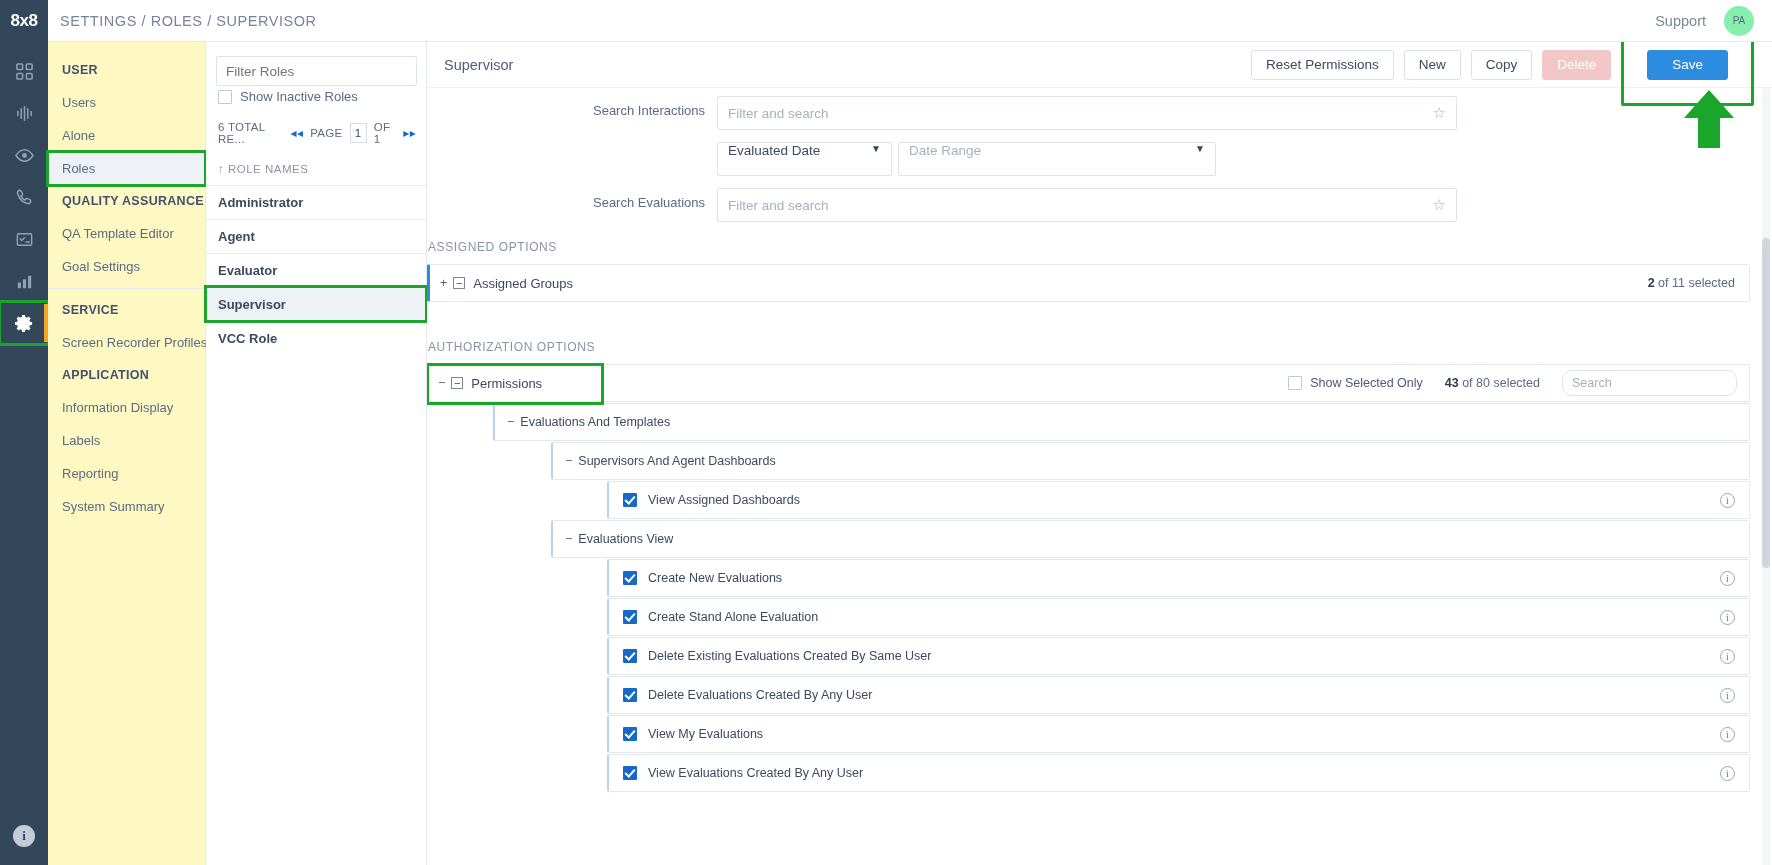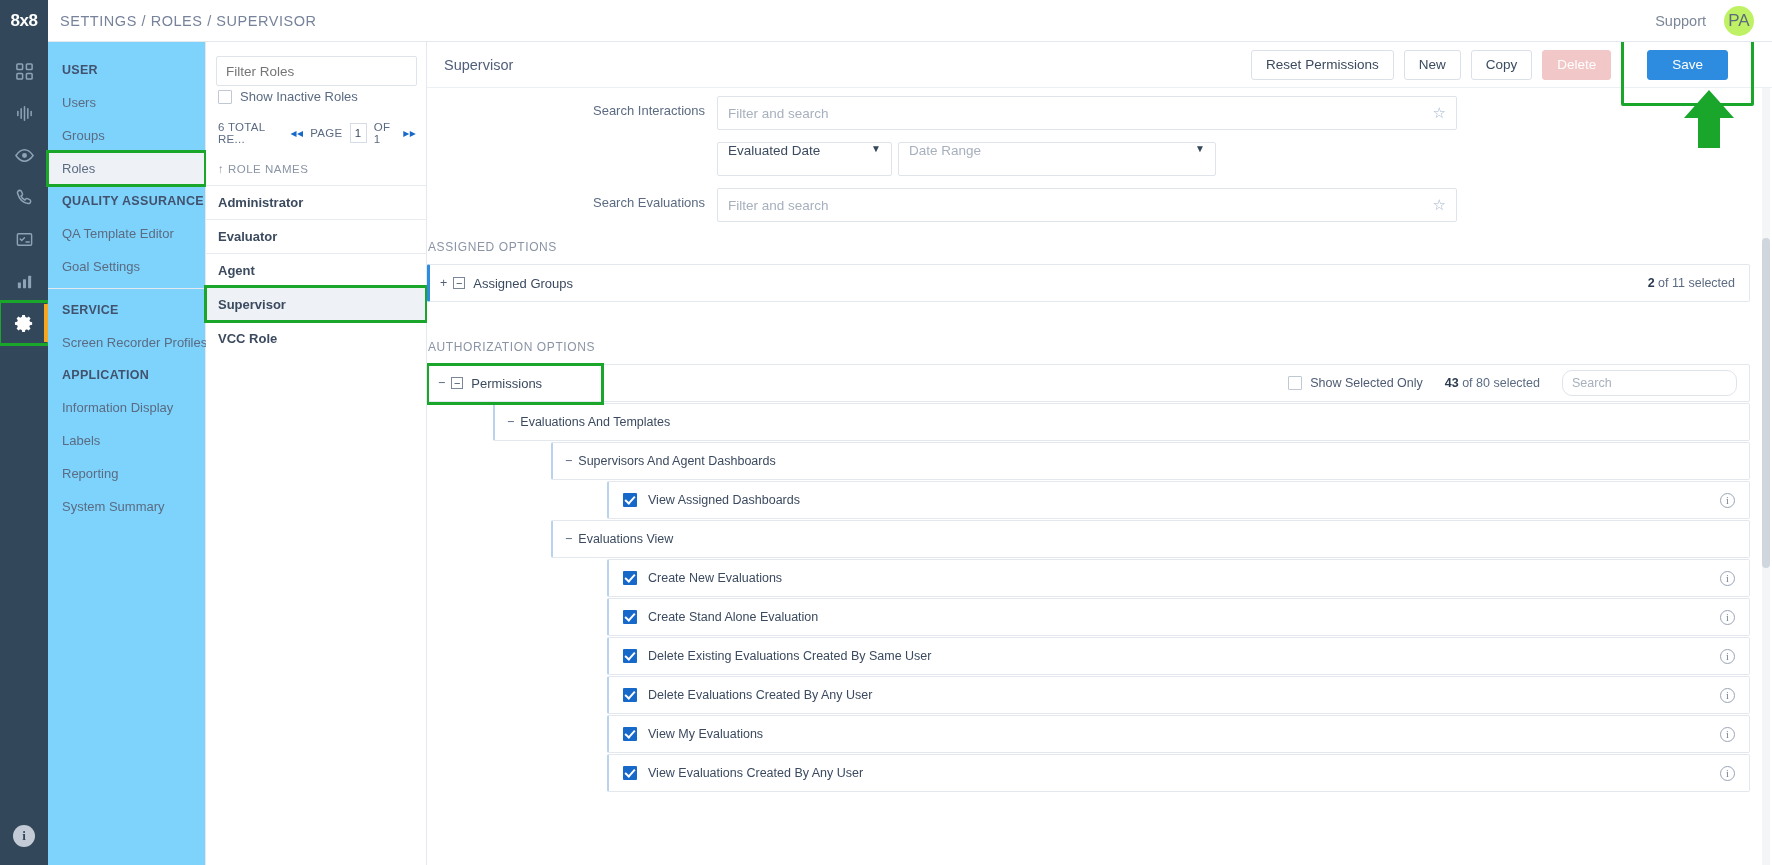--- a/index.html
+++ b/index.html
@@ -49,28 +49,28 @@
     position: absolute; left: 48px; top: 0; right: 0; height: 42px;
     background: #fff; border-bottom: 1px solid #e5e9ef;
     display: flex; align-items: center; z-index: 6;
   }
   .breadcrumb {
     margin-left: 12px; color: #77839b; font-size: 14.5px; letter-spacing: .55px;
   }
   .topbar-right { margin-left: auto; display: flex; align-items: center; gap: 18px; padding-right: 18px; }
   .support-link { color: #7b8798; font-size: 14.5px; }
   .avatar {
-    width: 30px; height: 30px; border-radius: 50%; background: #bef264;
-    color: #5d6b7d; font-size: 17px; display: flex; align-items: center; justify-content: center;
+    width: 30px; height: 30px; border-radius: 50%; background: #86efac;
+    color: #5d6b7d; font-size: 10px; display: flex; align-items: center; justify-content: center;
   }
 
   
   .menu-col {
     position: absolute; left: 48px; top: 42px; width: 158px; bottom: 0;
-    background: #7dd3fc; border-right: 1px solid #e5e9ef; padding-top: 12px;
+    background: #fef9c3; border-right: 1px solid #e5e9ef; padding-top: 12px;
   }
   .menu-head {
     font-size: 12.5px; font-weight: bold; color: #42526e;
     padding: 9px 0 9px 14px; letter-spacing: .3px;
   }
   .menu-item {
     font-size: 13px; color: #5b6b82; padding: 9px 0 9px 14px; cursor: pointer; white-space: nowrap;
   }
   .menu-item.sel { background: #eef1f5; }
   .menu-sep { height: 1px; background: #e5e9ef; margin: 5px 0; }
@@ -293,21 +293,21 @@
       <div class="support-link">Support</div>
       <div class="avatar">PA</div>
     </div>
   </div>
 
   <div class="menu-col">
 
     <div>
       <div class="menu-head">USER</div>
       <div class="menu-item">Users</div>
-      <div class="menu-item">Groups</div>
+      <div class="menu-item">Alone</div>
       <div class="menu-item sel hl-green">Roles</div>
     </div>
 
     <div>
       <div class="menu-head">QUALITY ASSURANCE</div>
       <div class="menu-item">QA Template Editor</div>
       <div class="menu-item">Goal Settings</div>
     </div>
 
     <div class="menu-sep"></div>
@@ -340,22 +340,22 @@
       <span>PAGE</span>
       <span class="pg-box">1</span>
       <span>OF 1</span>
       <span class="arw">▸▸</span>
     </div>
 
     <div class="rolehdr">↑ ROLE NAMES</div>
 
     <div class="role-list">
       <div class="role-item">Administrator</div>
+      <div class="role-item">Agent</div>
       <div class="role-item">Evaluator</div>
-      <div class="role-item">Agent</div>
       <div class="role-item sel hl-green">Supervisor</div>
       <div class="role-item">VCC Role</div>
     </div>
   </div>
 
   <div class="main">
 
     <div class="main-head">
       <div class="main-title">Supervisor</div>
       <div class="btns">

